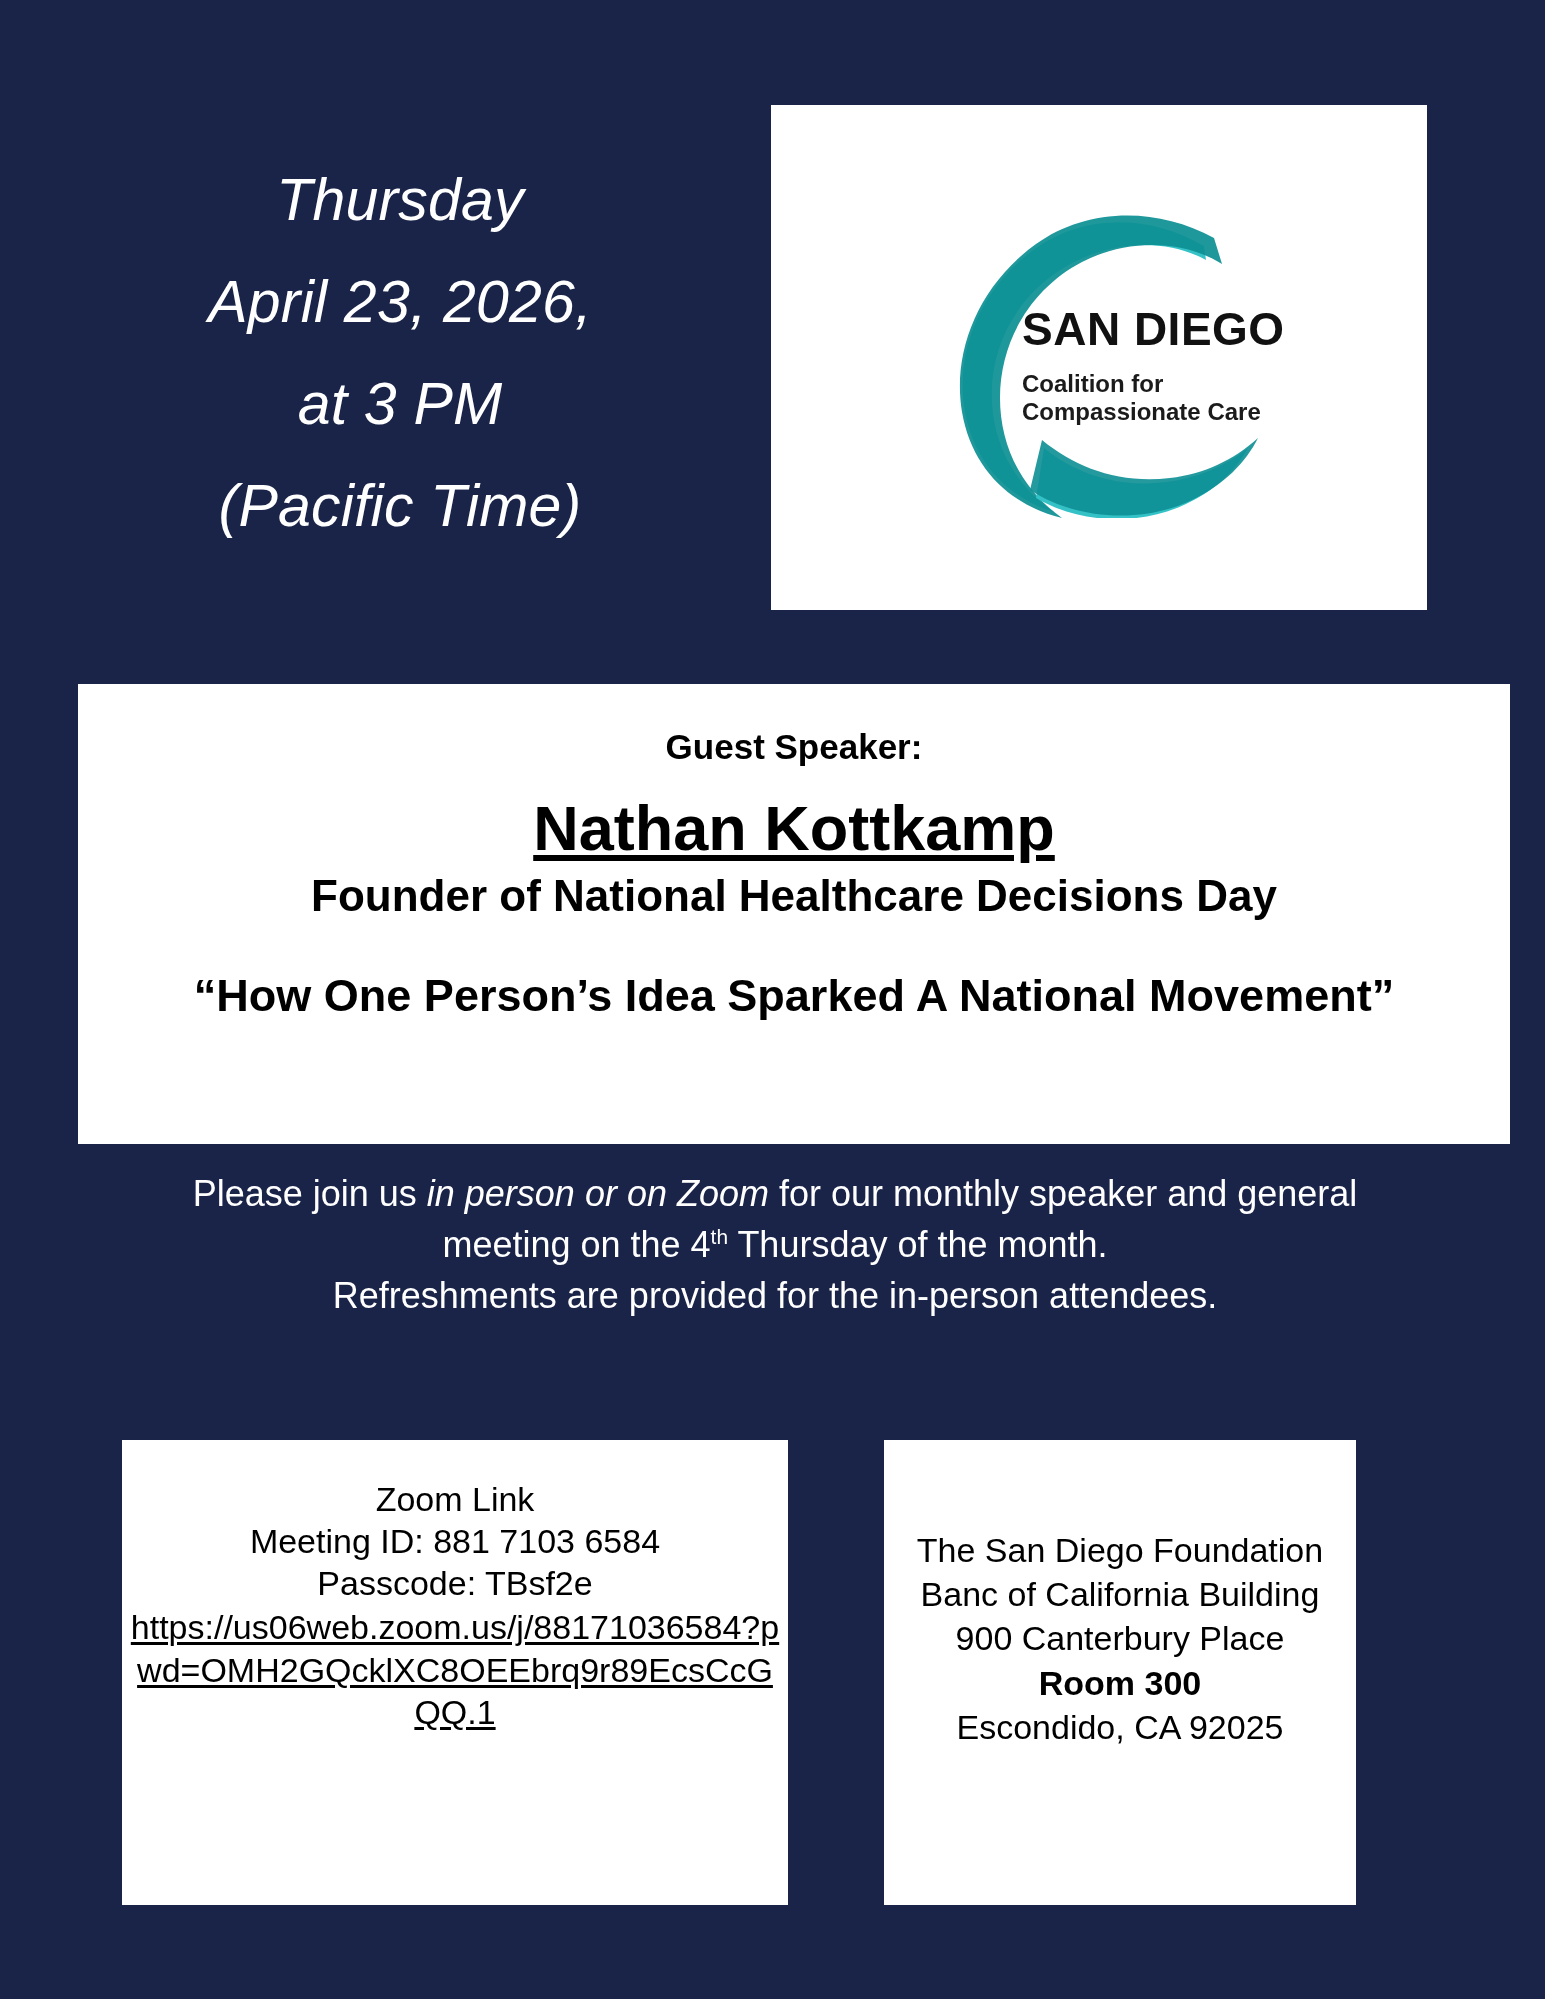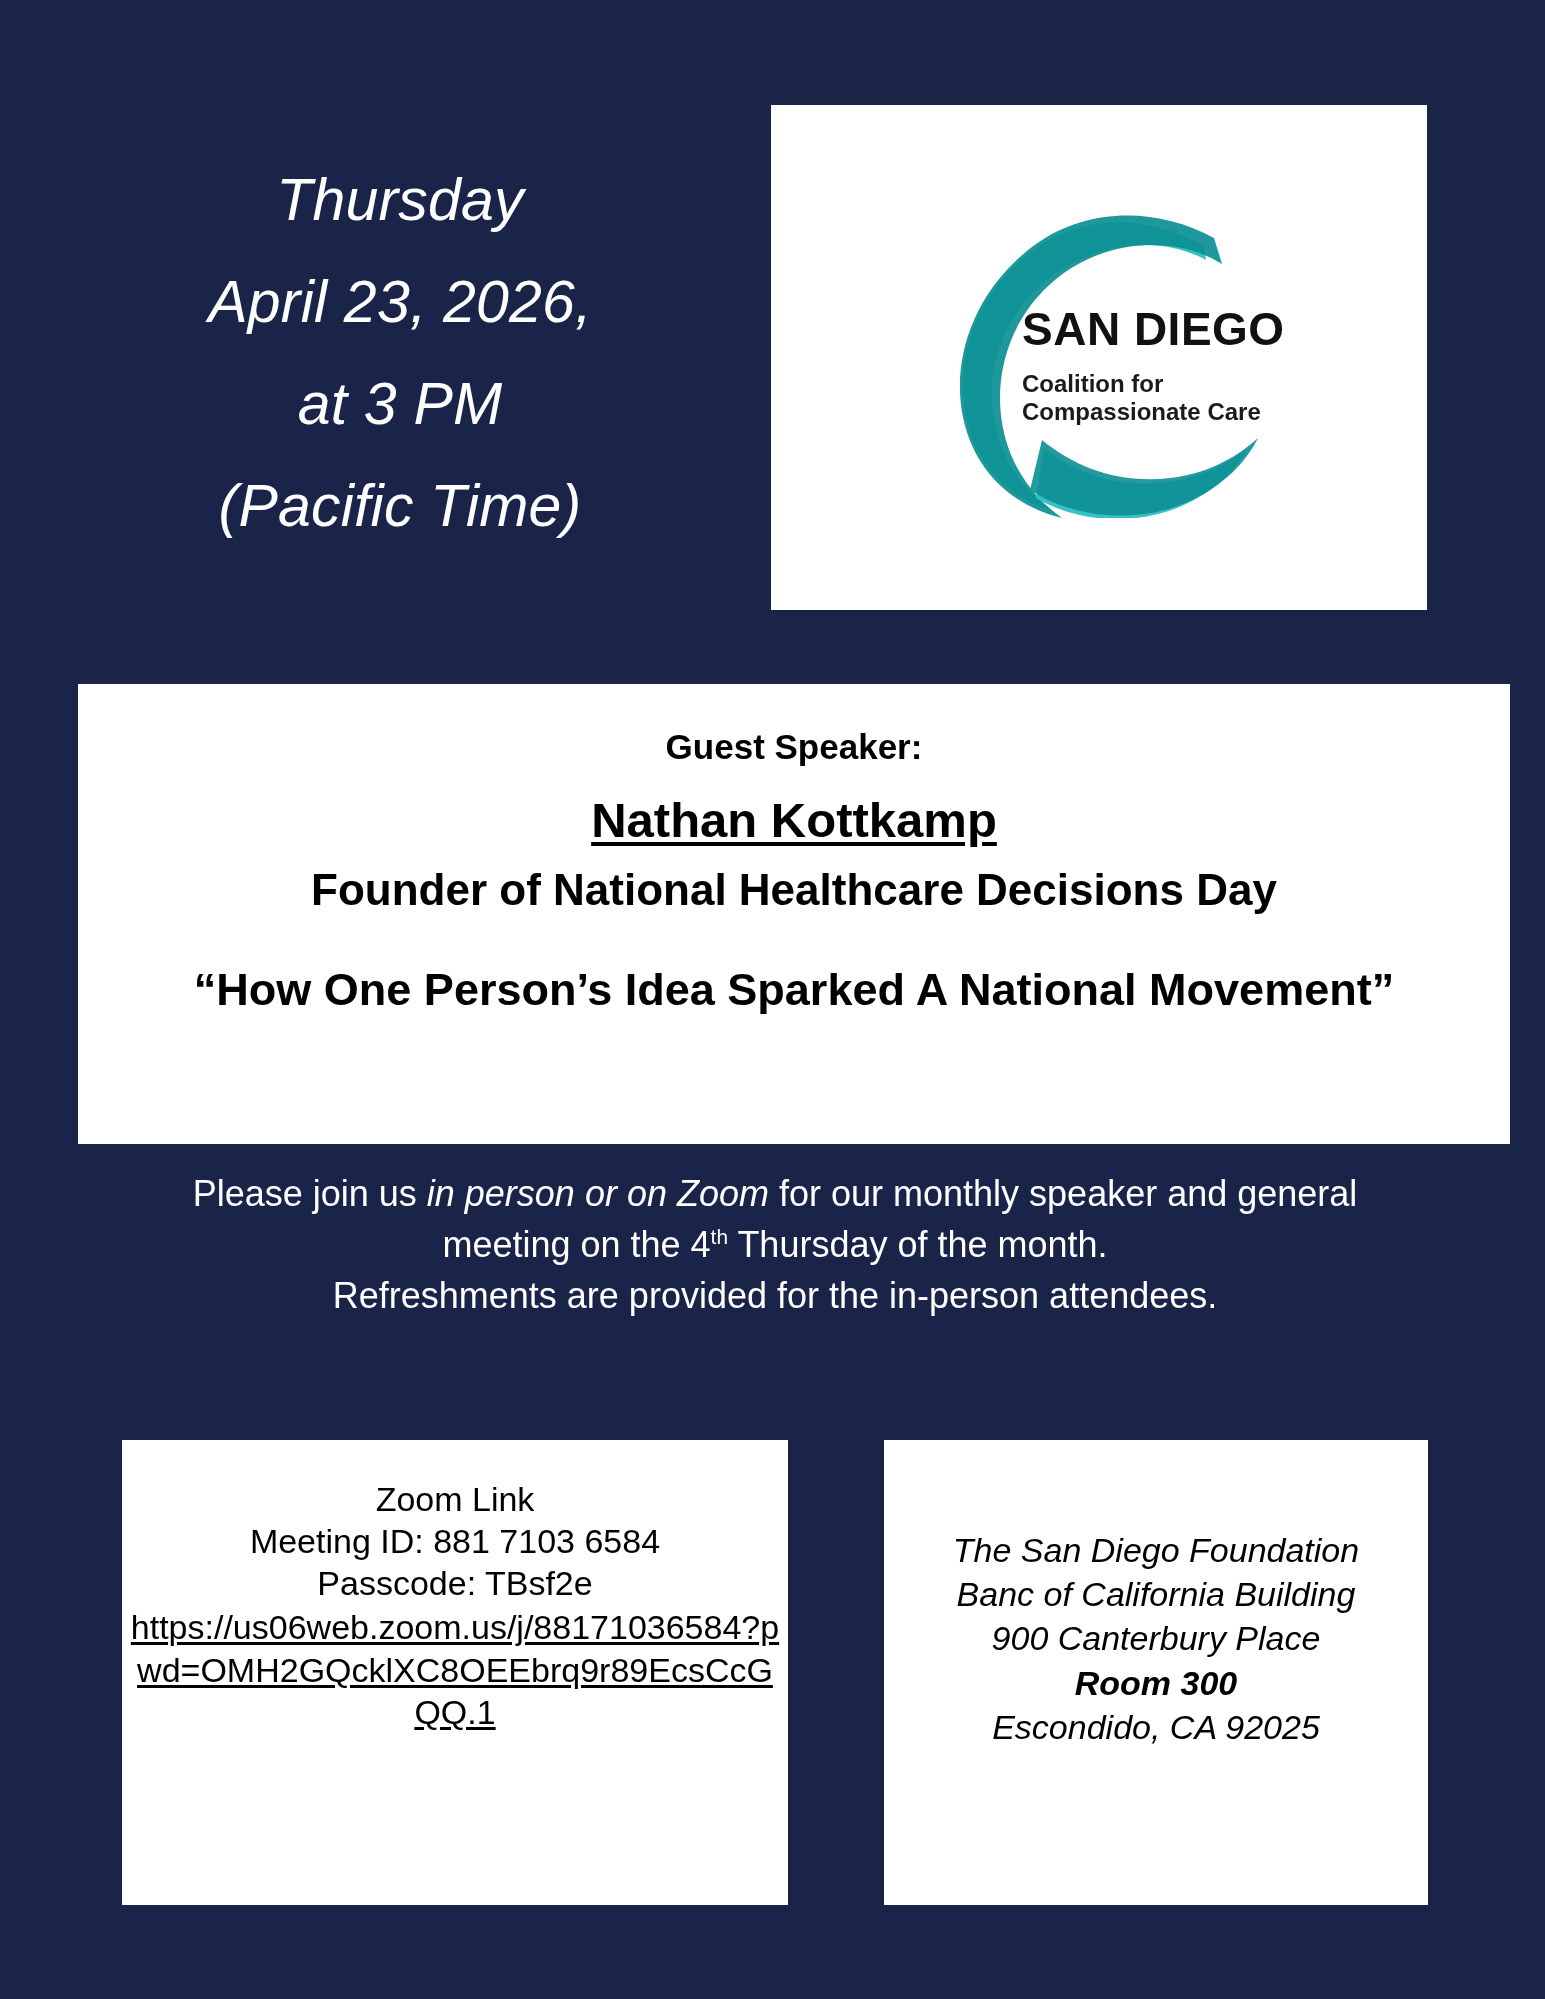--- a/index.html
+++ b/index.html
@@ -94,26 +94,26 @@
     text-align: center;
     color: #000000;
   }
   .speaker-label {
     font-size: 35px;
     font-weight: 700;
     line-height: 1.18;
     margin: 0 0 26px 0;
   }
   .speaker-name {
-    font-size: 49px;
+    font-size: 63px;
     font-weight: 700;
     text-decoration: underline;
     text-underline-offset: 5px;
     line-height: 1.12;
-    margin: 16px;
+    margin: 6px;
   }
   .speaker-title {
     font-size: 44px;
     font-weight: 700;
     line-height: 1.18;
     margin: 2px 0 0 0;
   }
   .speaker-talk {
     font-size: 45px;
     font-weight: 700;
@@ -159,30 +159,29 @@
     text-underline-offset: 3px;
     word-break: break-all;
     color: #000000;
     margin-top: 2px;
   }
 
   .venue-card {
     position: absolute;
     left: 884px;
     top: 1440px;
-    width: 544px;
+    width: 472px;
     height: 465px;
     background: #ffffff;
     box-sizing: border-box;
     padding: 88px 6px 10px 6px;
     text-align: center;
     color: #000000;
     font-size: 34px;
     line-height: 1.30;
-    font-style: italic;
   }
   .venue-card .vline { display: block; white-space: nowrap; }
   .venue-card .vline.bold { font-weight: 700; }
 </style>
 </head>
 <body>
 
 <div class="flyer">
 
   <div class="date-block">

